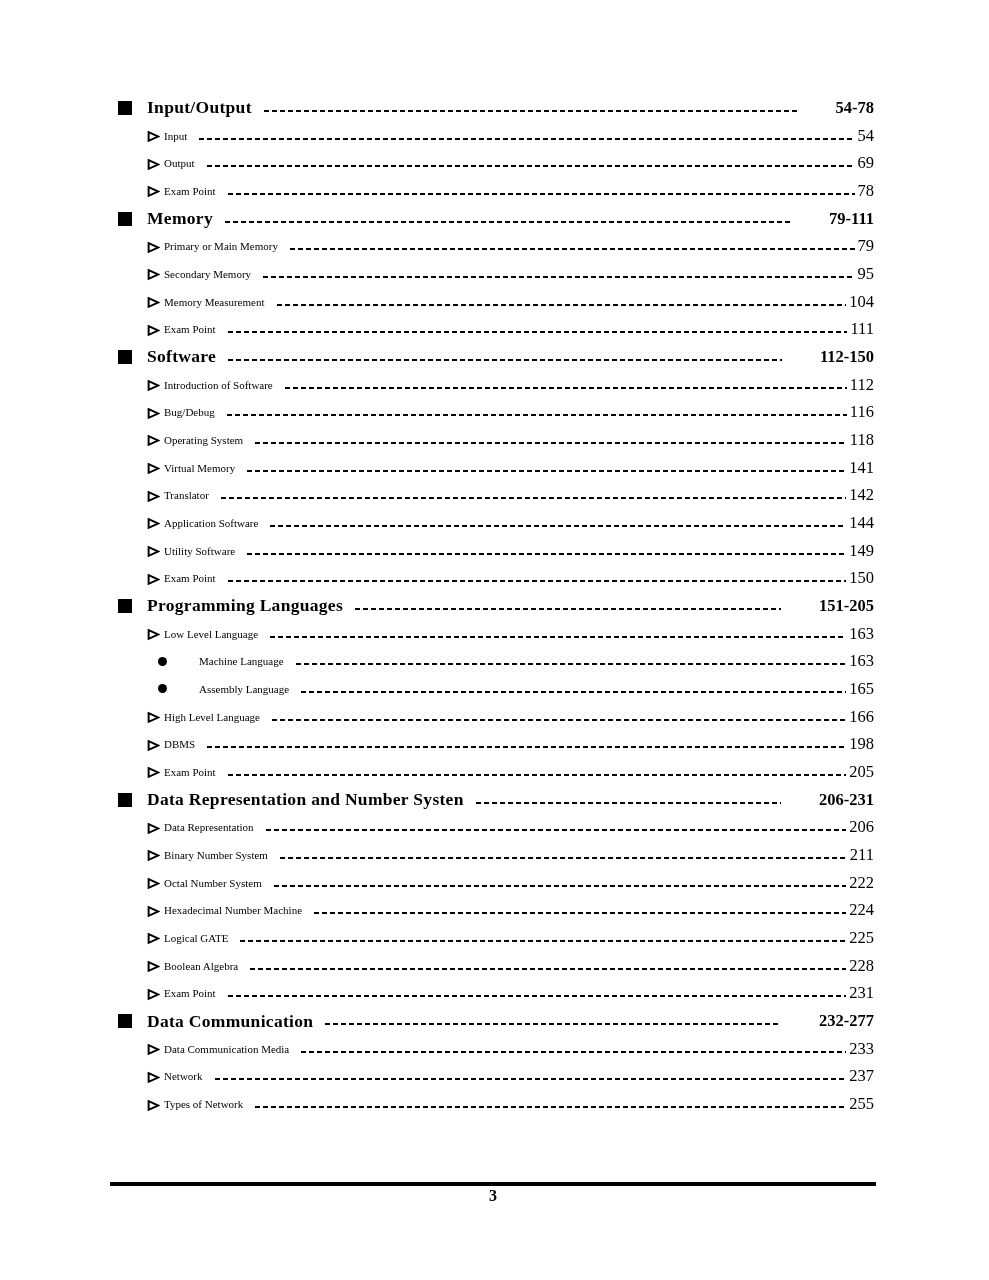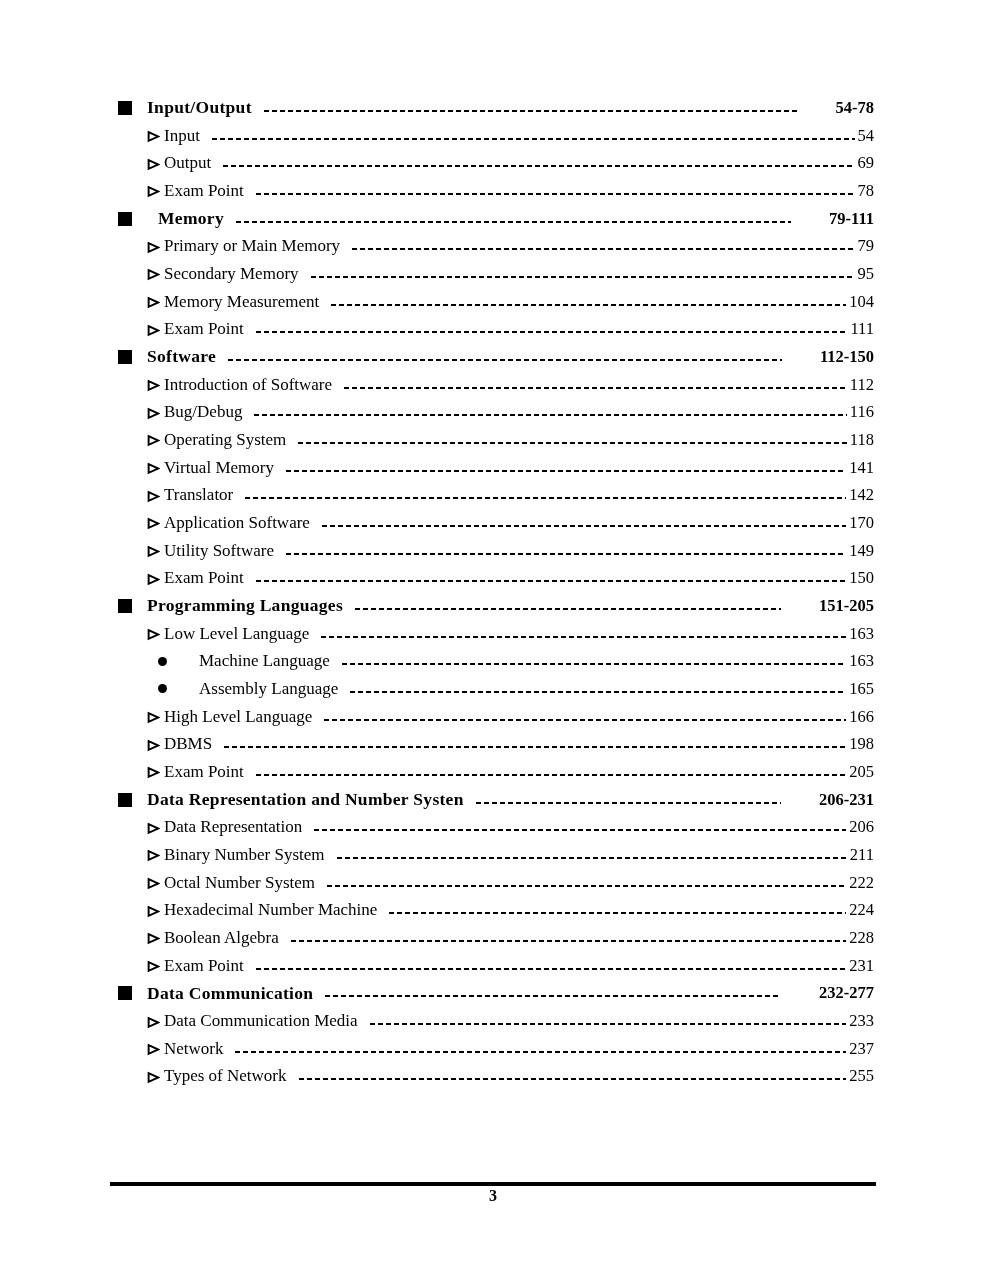--- a/index.html
+++ b/index.html
@@ -27,38 +27,38 @@
     background: #000;
     flex: 0 0 auto;
     margin-right: 15px;
   }
   .stitle {
     font-weight: bold;
     font-size: 17.5px;
     white-space: nowrap;
     letter-spacing: 0.3px;
   }
-  .indented { margin-left: 11px; }
+  .indented { }
   .lvl2 { padding-left: 29px; }
   .lvl3 { padding-left: 40px; align-items: center; }
   .arrow {
     width: 13px; height: 13px;
     flex: 0 0 auto;
     margin-right: 4px;
     position: relative; top: 1px;
   }
   .dot {
     width: 9px; height: 9px;
     border-radius: 50%;
     background: #000;
     flex: 0 0 auto;
     margin-right: 32px;
   }
   .ilabel {
-    font-size: 17px;
+    font-size: 11px;
     white-space: nowrap;
   }
   .leader {
     flex: 1 1 auto;
     height: 2px;
     margin-left: 12px;
     margin-right: 3px;
     position: relative;
     top: 3px;
     background: repeating-linear-gradient(to right, #000 0 5px, transparent 5px 8px);
@@ -200,21 +200,21 @@
       <span class="ilabel">Translator</span>
       <span class="leader"></span>
       <span class="pages">142</span>
     </div>
     <div class="row lvl2">
       <svg class="arrow" viewBox="0 0 12 12">
         <polygon points="1.5,2 10.5,6 1.5,10" fill="#ffffff" stroke="#000000" stroke-width="1.8" stroke-linejoin="miter"></polygon>
       </svg>
       <span class="ilabel">Application Software</span>
       <span class="leader"></span>
-      <span class="pages">170</span>
+      <span class="pages">144</span>
     </div>
     <div class="row lvl2">
       <svg class="arrow" viewBox="0 0 12 12">
         <polygon points="1.5,2 10.5,6 1.5,10" fill="#ffffff" stroke="#000000" stroke-width="1.8" stroke-linejoin="miter"></polygon>
       </svg>
       <span class="ilabel">Utility Software</span>
       <span class="leader"></span>
       <span class="pages">149</span>
     </div>
     <div class="row lvl2">
@@ -305,20 +305,28 @@
       <span class="leader"></span>
       <span class="pages">222</span>
     </div>
     <div class="row lvl2">
       <svg class="arrow" viewBox="0 0 12 12">
         <polygon points="1.5,2 10.5,6 1.5,10" fill="#ffffff" stroke="#000000" stroke-width="1.8" stroke-linejoin="miter"></polygon>
       </svg>
       <span class="ilabel">Hexadecimal Number Machine</span>
       <span class="leader"></span>
       <span class="pages">224</span>
+    </div>
+    <div class="row lvl2">
+      <svg class="arrow" viewBox="0 0 12 12">
+        <polygon points="1.5,2 10.5,6 1.5,10" fill="#ffffff" stroke="#000000" stroke-width="1.8" stroke-linejoin="miter"></polygon>
+      </svg>
+      <span class="ilabel">Logical GATE</span>
+      <span class="leader"></span>
+      <span class="pages">225</span>
     </div>
     <div class="row lvl2">
       <svg class="arrow" viewBox="0 0 12 12">
         <polygon points="1.5,2 10.5,6 1.5,10" fill="#ffffff" stroke="#000000" stroke-width="1.8" stroke-linejoin="miter"></polygon>
       </svg>
       <span class="ilabel">Boolean Algebra</span>
       <span class="leader"></span>
       <span class="pages">228</span>
     </div>
     <div class="row lvl2">

